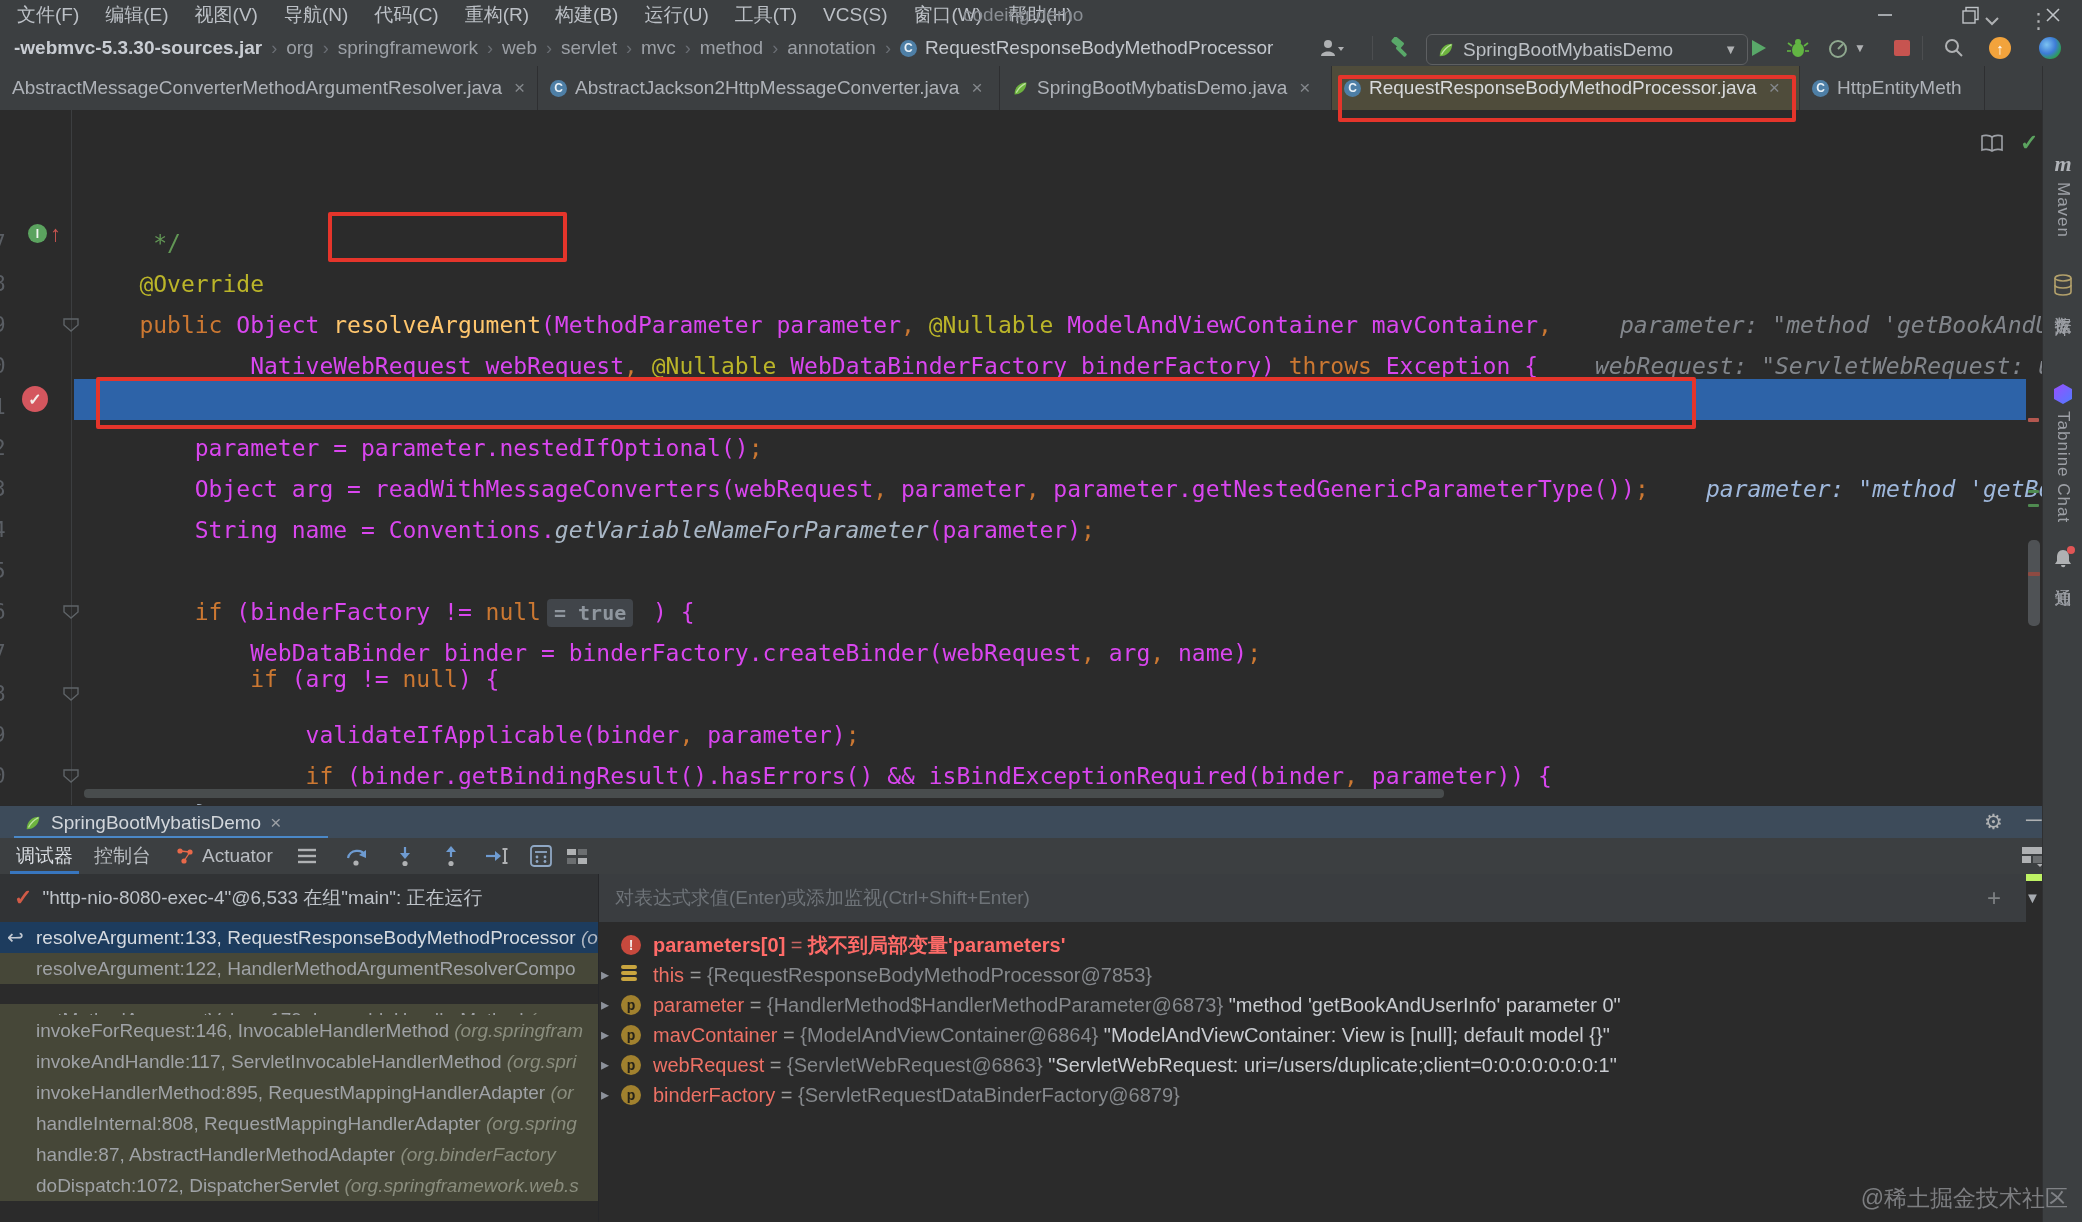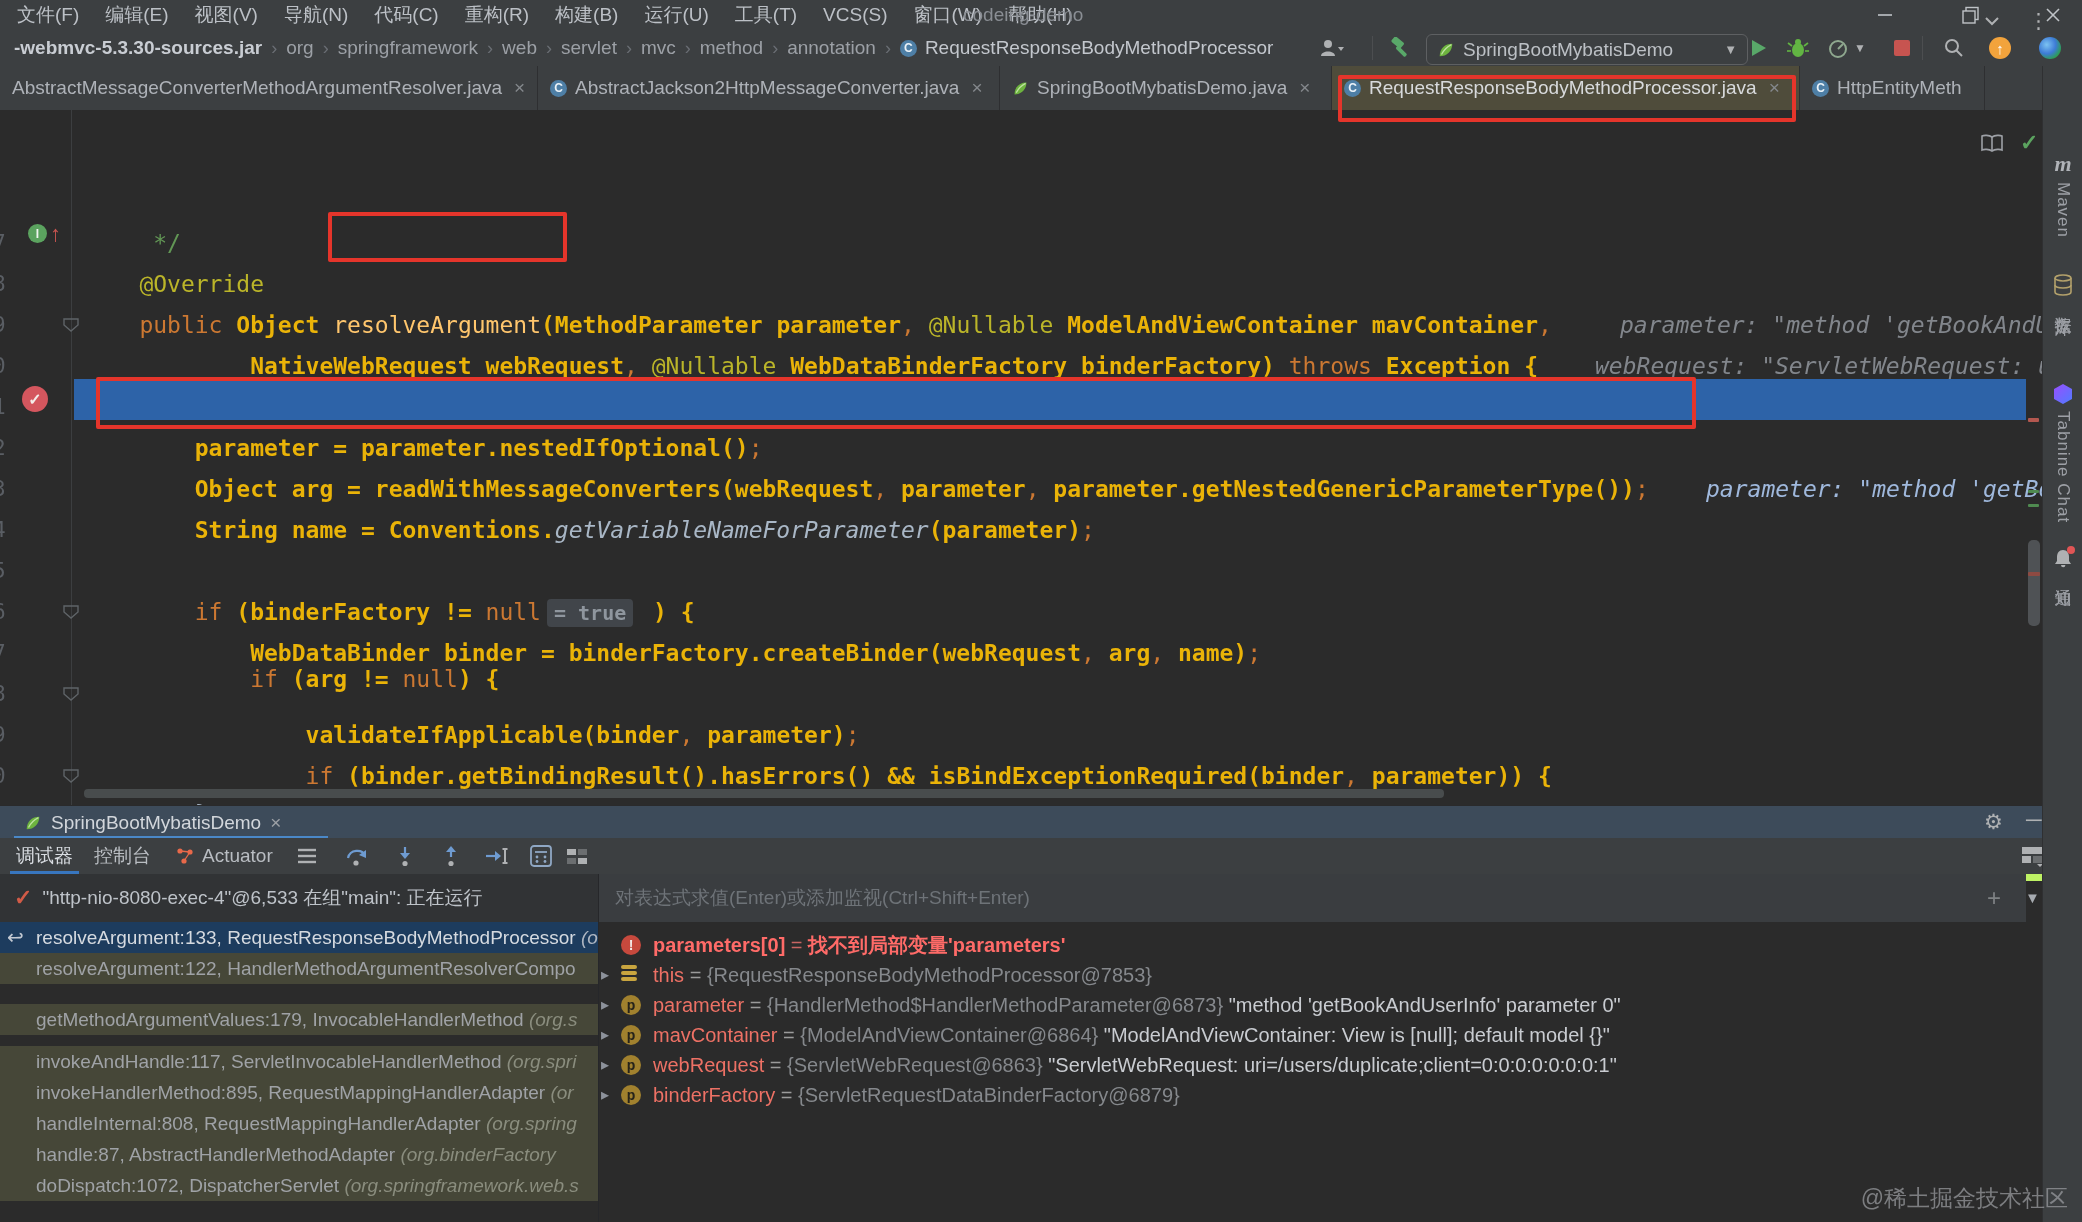--- a/index.html
+++ b/index.html
@@ -39,21 +39,21 @@
   
   .editor{position:absolute;left:0;top:110px;width:2042px;height:695px;background:#2B2B2B;overflow:hidden;}
   .foldline{position:absolute;left:71px;top:0;width:1px;height:695px;background:#3C3E40;}
   .exec-bg{position:absolute;left:74px;top:269px;width:1952px;height:41px;background:#2D63A8;}
   .code-line{position:absolute;left:84px;height:41px;line-height:41px;white-space:pre;
              font-family:"DejaVu Sans Mono",monospace;font-size:23px;color:#A9B7C6;}
   .gut-digit{position:absolute;left:-7px;width:16px;height:41px;line-height:41px;overflow:hidden;
              font-family:"DejaVu Sans Mono",monospace;font-size:21px;color:#5A5E64;}
   .fold-marker{position:absolute;left:62px;width:18px;height:14px;}
   .tok-c{color:#629755;} .tok-k{color:#CC7832;} .tok-a{color:#BBB529;}
-  .tok-d{color:#eab308;font-weight:bold;} .tok-m{color:#FFC66D;}
+  .tok-d{color:#d946ef;} .tok-m{color:#FFC66D;}
   .tok-i{color:#A9B7C6;font-style:italic;}
   .tok-e{background:#41454A;color:#8F969E;border-radius:4px;padding:2px 7px;margin:0 6px;font-size:20px;font-weight:bold;}
   .inline-hint{position:absolute;top:0;font-style:italic;color:#82868C;white-space:pre;}
   .inline-hint.on-exec{color:#9FB8DC;}
   .redbox{position:absolute;border:4px solid #E5352B;border-radius:2px;z-index:30;pointer-events:none;}
   .bp{position:absolute;left:22px;width:26px;height:26px;border-radius:50%;background:#D4565E;color:#F4EDEA;
       display:flex;align-items:center;justify-content:center;font-size:16px;font-weight:bold;}
   .hscroll{position:absolute;left:84px;top:679px;width:1360px;height:9px;background:#4E5254;border-radius:4px;opacity:.85;}
   .stripe-mark{position:absolute;width:11px;border-radius:1px;}
   .vthumb{position:absolute;left:2028px;top:430px;width:12px;height:86px;background:#53575A;border-radius:5px;opacity:.9;}
@@ -462,20 +462,21 @@
   <div class="thread-row">
     <span style="color:#D15B47;font-size:22px;font-weight:bold;padding:0 10px 0 14px">✓</span>
     <span class="txt">"http-nio-8080-exec-4"@6,533 在组"main": 正在运行</span>
 
   </div>
 
   <div class="frames" id="frames-list">
       <div class="frame-row sel" style="top: 0px;"><span class="fico">↩</span><span>resolveArgument:133, RequestResponseBodyMethodProcessor </span><span class="pkg">(o</span></div>
       <div class="frame-row" style="top: 31px;"><span>resolveArgument:122, HandlerMethodArgumentResolverCompo</span></div>
       <div class="frame-row" style="top: 62px; margin-top: 20px;"><span>getMethodArgumentValues:179, InvocableHandlerMethod </span><span class="pkg">(org.s</span></div>
+      <div class="frame-row" style="top: 93px;"><span>invokeForRequest:146, InvocableHandlerMethod </span><span class="pkg">(org.springfram</span></div>
       <div class="frame-row" style="top: 124px;"><span>invokeAndHandle:117, ServletInvocableHandlerMethod </span><span class="pkg">(org.spri</span></div>
       <div class="frame-row" style="top: 155px;"><span>invokeHandlerMethod:895, RequestMappingHandlerAdapter </span><span class="pkg">(or</span></div>
       <div class="frame-row" style="top: 186px;"><span>handleInternal:808, RequestMappingHandlerAdapter </span><span class="pkg">(org.spring</span></div>
       <div class="frame-row" style="top: 217px;"><span>handle:87, AbstractHandlerMethodAdapter </span><span class="pkg">(org.binderFactory</span></div>
       <div class="frame-row" style="top: 248px;"><span>doDispatch:1072, DispatcherServlet </span><span class="pkg">(org.springframework.web.s</span></div>
     </div>
   <div class="dbg-vsplit"></div>
 
   <div class="watch-row">
     <span class="ph">对表达式求值(Enter)或添加监视(Ctrl+Shift+Enter)</span>

